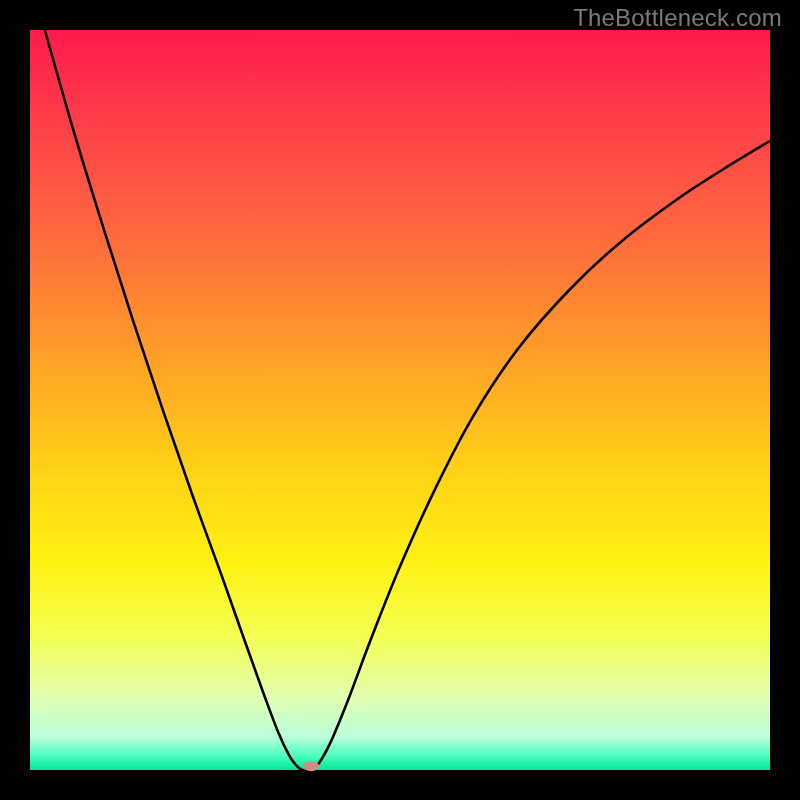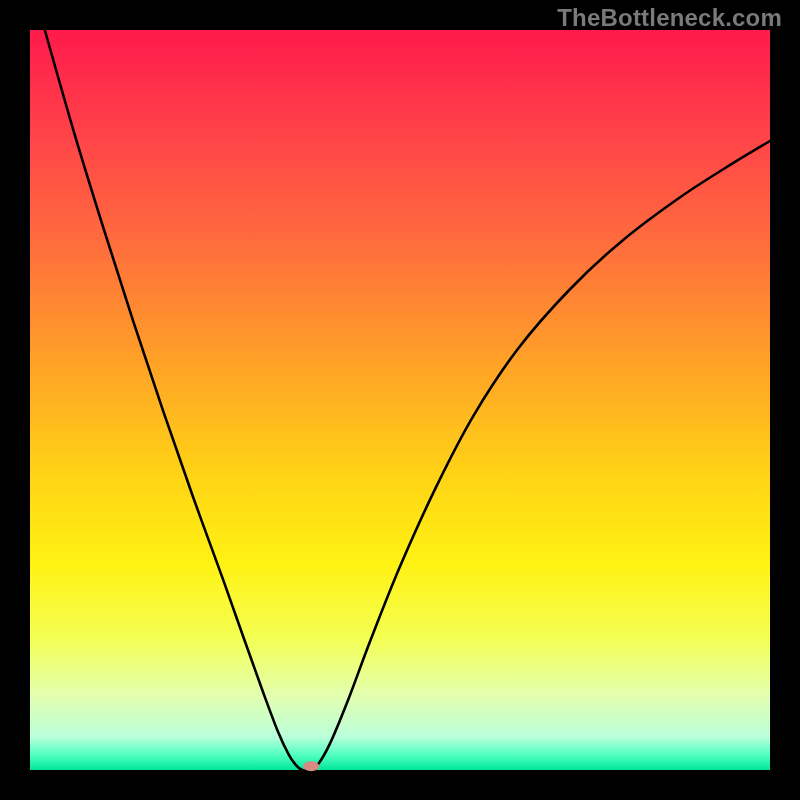--- a/index.html
+++ b/index.html
@@ -16,21 +16,21 @@
     width: 800px;
     height: 800px;
     background: #000;
   }
   .watermark {
     position: absolute;
     top: 4px;
     right: 18px;
     color: #7a7a7a;
     font-size: 24px;
-    font-weight: 700;
+    font-weight: 400;
     letter-spacing: 0.2px;
     user-select: none;
   }
   svg {
     position: absolute;
     top: 0;
     left: 0;
   }
 </style>
 </head>

